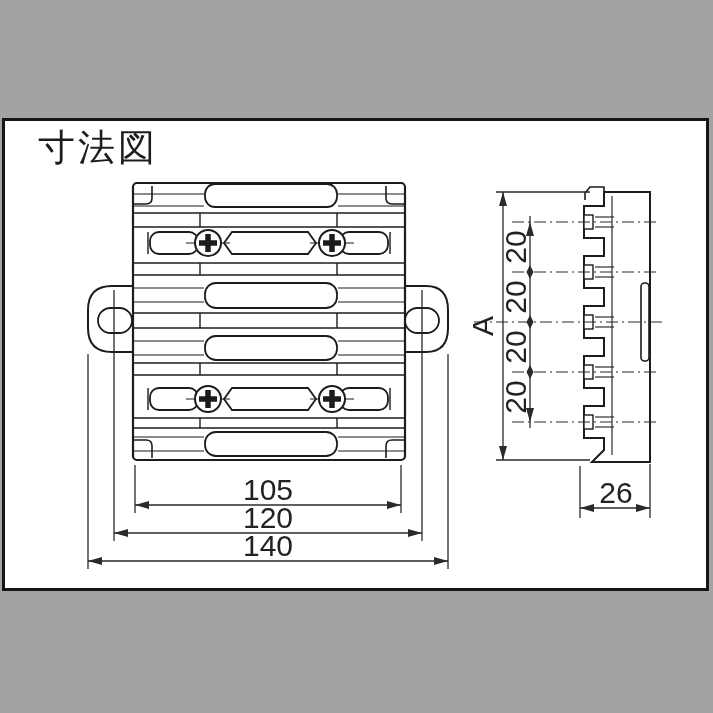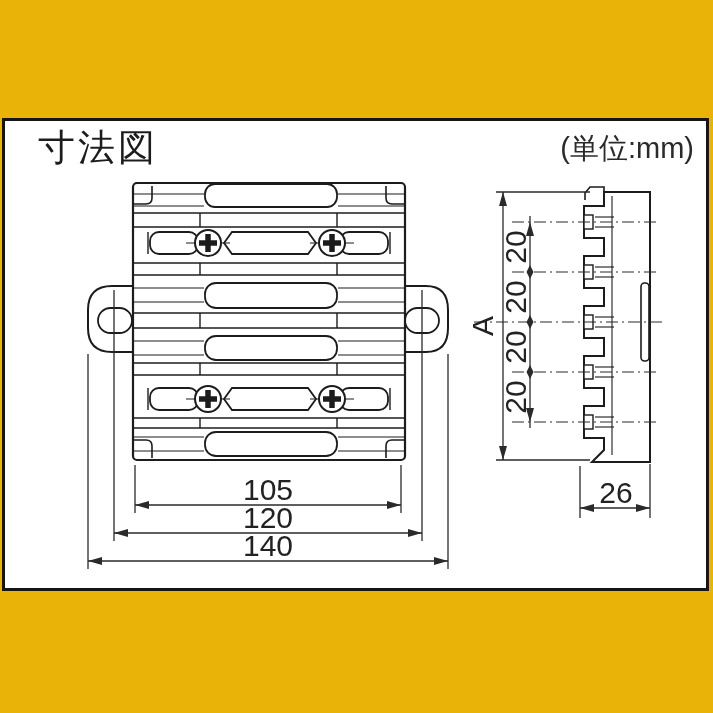--- a/index.html
+++ b/index.html
@@ -1,17 +1,17 @@
 <!DOCTYPE html>
 <html><head>
 <meta charset="utf-8">
 <style>
   html,body { margin:0; padding:0; background:#ffffff; }
   .canvas {
-    position:relative; width:713px; height:713px; background:#eab308;
+    position:relative; width:713px; height:713px; background:#a3a3a3;
     font-family:"Liberation Sans", sans-serif; color:#1c1c1c; overflow:hidden;
   }
   .frame {
     position:absolute; left:2px; top:118px; width:707px; height:473px;
     border:3px solid #151515; box-sizing:border-box; background:#ffffff;
   }
   .title {
     position:absolute; left:38px; top:129px; font-size:37px; line-height:1;
     letter-spacing:3px; color:#1c1c1c; white-space:nowrap;
   }
@@ -30,21 +30,20 @@
   .cline  { stroke:#2a2a2a; fill:none; stroke-width:1.1; stroke-dasharray:12 4 2 4; }
 </style>
 </head>
 <body>
 
 <div class="canvas">
 
   <div class="frame"></div>
 
   <div class="title">寸法図</div>
-  <div class="unit">(単位:mm)</div>
 
   <svg class="drawing" width="713" height="713" viewBox="0 0 713 713">
 
     <g>
 
       <g>
         <path class="partf" stroke-width="2" d="M134,286 H112 Q88,286 88,310 V328 Q88,352 112,352 H134 Z"></path>
         <rect class="partf" stroke-width="1.8" x="98" y="308" width="34" height="25" rx="12.5"></rect>
       </g>
       <g>

